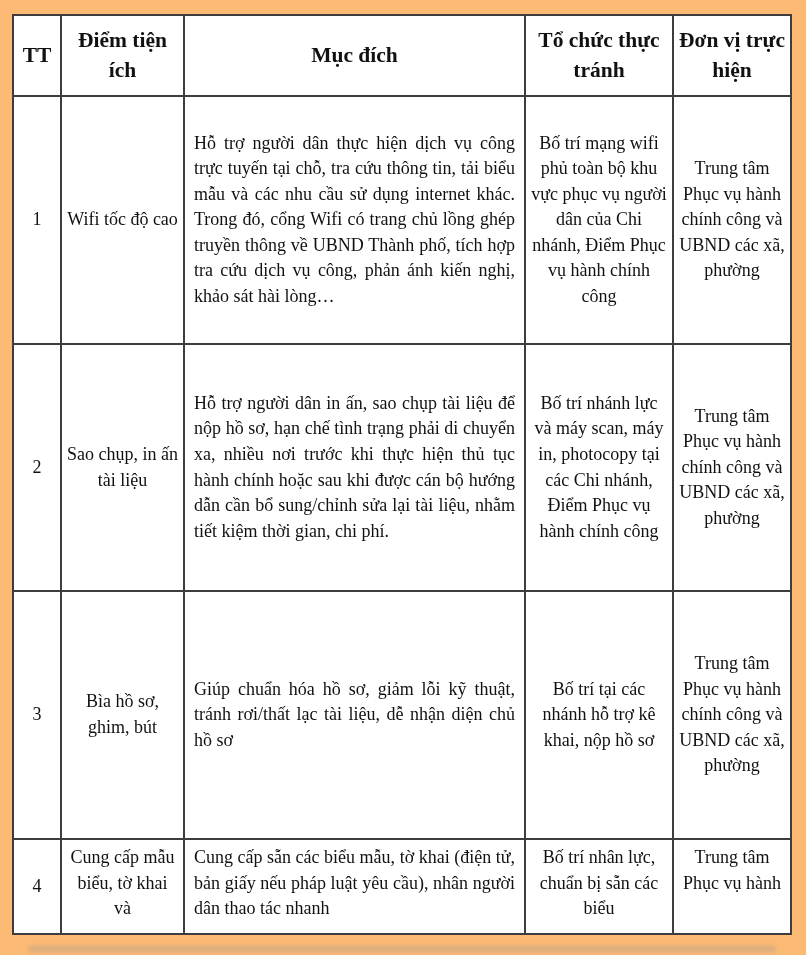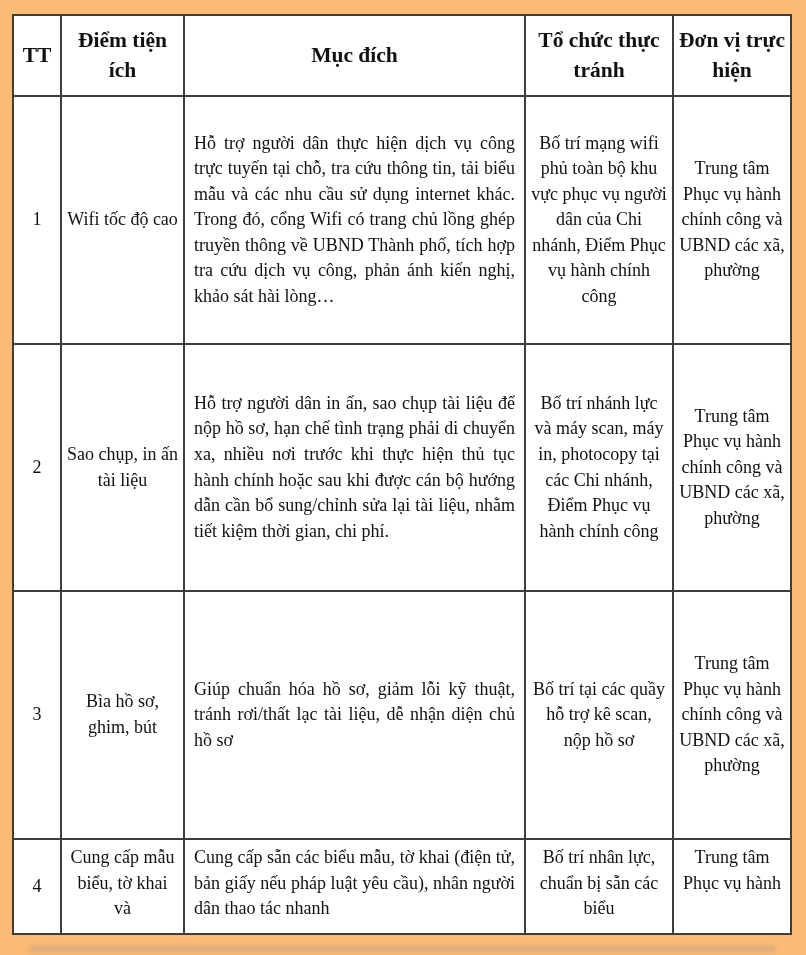--- a/index.html
+++ b/index.html
@@ -100,21 +100,21 @@
       <td class="c-center">Sao chụp, in ấn tài liệu</td>
       <td class="c-just">Hỗ trợ người dân in ấn, sao chụp tài liệu để nộp hồ sơ, hạn chế tình trạng phải di chuyển xa, nhiều nơi trước khi thực hiện thủ tục hành chính hoặc sau khi được cán bộ hướng dẫn cần bổ sung/chỉnh sửa lại tài liệu, nhằm tiết kiệm thời gian, chi phí.</td>
       <td class="c-center">Bố trí nhánh lực và máy scan, máy in, photocopy tại các Chi nhánh, Điểm Phục vụ hành chính công</td>
       <td class="c-center">Trung tâm Phục vụ hành chính công và UBND các xã, phường</td>
     </tr>
 
     <tr class="r3">
       <td class="c-center">3</td>
       <td class="c-center">Bìa hồ sơ, ghim, bút</td>
       <td class="c-just">Giúp chuẩn hóa hồ sơ, giảm lỗi kỹ thuật, tránh rơi/thất lạc tài liệu, dễ nhận diện chủ hồ sơ</td>
-      <td class="c-center">Bố trí tại các quầy hỗ trợ kê scan, nộp hồ sơ</td>
+      <td class="c-center">Bố trí tại các nhánh hỗ trợ kê khai, nộp hồ sơ</td>
       <td class="c-center">Trung tâm Phục vụ hành chính công và UBND các xã, phường</td>
     </tr>
 
     <tr class="r4">
       <td class="c-center c-tt-cell">4</td>
       <td class="c-center">
         <div class="clip">Cung cấp mẫu biểu, tờ khai và</div>
       </td>
       <td class="c-just">
         <div class="clip">Cung cấp sẵn các biểu mẫu, tờ khai (điện tử, bản giấy nếu pháp luật yêu cầu), nhân người dân thao tác nhanh</div>

